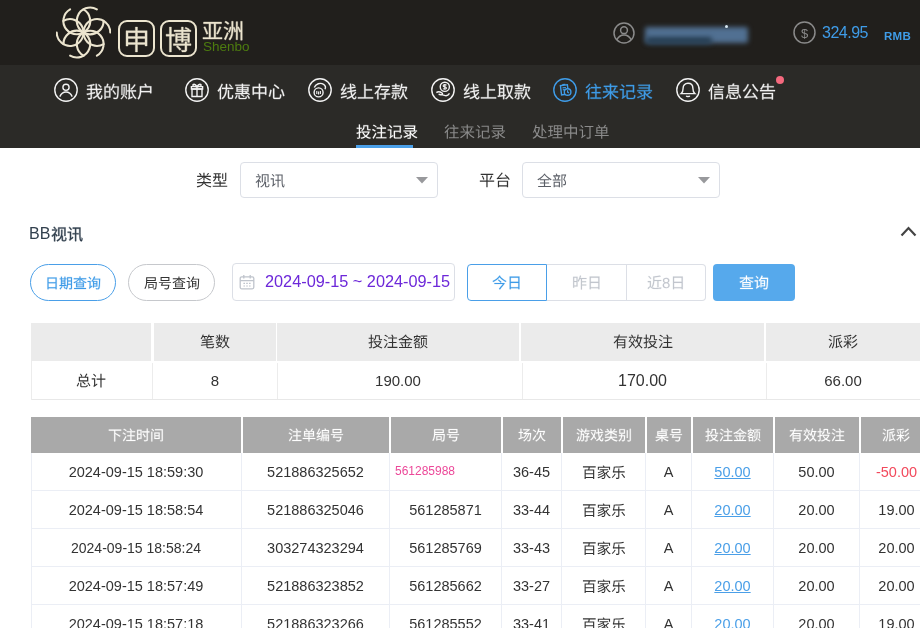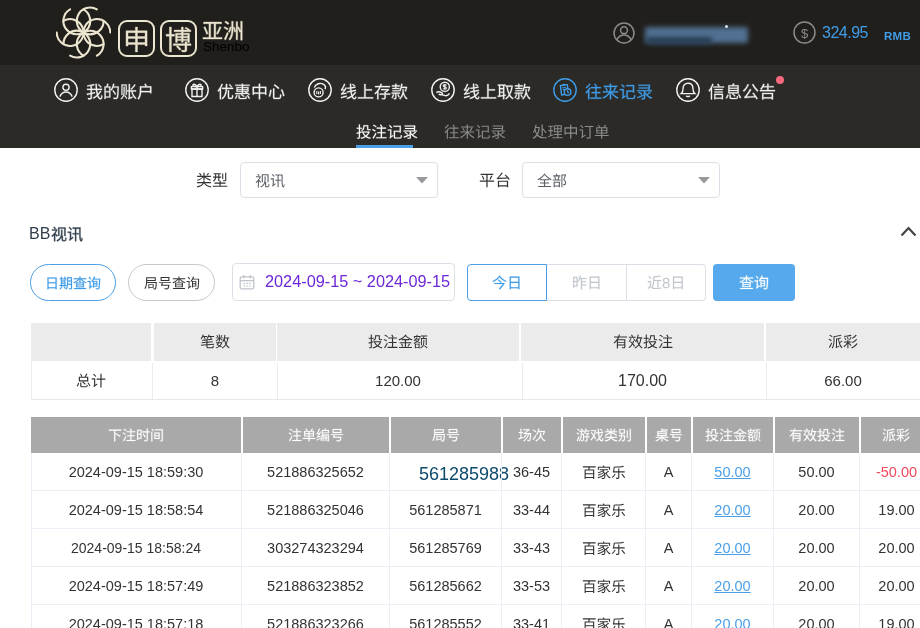--- a/index.html
+++ b/index.html
@@ -23,21 +23,21 @@
 <svg class="ab " style="left:123.0px;top:25.5px;width:27.0px;height:27.0px" viewBox="0 0 27.0 27.0" fill="#ece5cf">
     <use href="#z7533" transform="translate(0.0,23.8) scale(0.02700,-0.02700)" stroke="#ece5cf" stroke-width="14"></use>
   </svg>
 <svg class="ab " style="left:165.0px;top:25.5px;width:27.0px;height:27.0px" viewBox="0 0 27.0 27.0" fill="#ece5cf">
     <use href="#z535a" transform="translate(0.0,23.8) scale(0.02700,-0.02700)" stroke="#ece5cf" stroke-width="14"></use>
   </svg>
 <svg class="ab " style="left:202.0px;top:20.0px;width:42.0px;height:21.0px" viewBox="0 0 42.0 21.0" fill="#ece5cf">
     <use href="#z4e9a" transform="translate(0.0,18.5) scale(0.02100,-0.02100)" stroke="#ece5cf" stroke-width="20"></use>
     <use href="#z6d32" transform="translate(21.0,18.5) scale(0.02100,-0.02100)" stroke="#ece5cf" stroke-width="20"></use>
   </svg>
-<div class="t" style="left:203px;top:39px;font-size:13.5px;color:#000000">Shenbo</div>
+<div class="t" style="left:203px;top:39px;font-size:13.5px;color:#4d7c0f">Shenbo</div>
 <svg class="ab" style="left:613px;top:22px;width:22px;height:22px" viewBox="0 0 22 22" fill="none" stroke="#8a8a8a" stroke-width="1.5">
 <circle cx="11" cy="11" r="10"></circle>
     <circle cx="11" cy="8.2" r="3.4"></circle>
     <path d="M3.8,18 C5.5,14.4 8,13 11,13 C14,13 16.5,14.4 18.2,18"></path>
   </svg>
 <div class="ab" style="left:645px;top:27px;width:103px;height:16px;background:#517092;border-radius:2px;filter:blur(2.5px)"></div>
 <div class="ab" style="left:646px;top:37px;width:66px;height:7px;background:#253d52;border-radius:3px;filter:blur(2.5px)"></div>
 <div class="ab" style="left:725px;top:25px;width:3px;height:3px;background:#d8e8f2;border-radius:50%"></div>
 <svg class="ab" style="left:793px;top:21px;width:23px;height:23px" viewBox="0 0 23 23" fill="none" stroke="#8a8a8a" stroke-width="1.5">
 <circle cx="11.5" cy="11.5" r="10.5"></circle>
@@ -237,21 +237,21 @@
 <svg class="ab " style="left:828.0px;top:333.5px;width:30.0px;height:15.0px" viewBox="0 0 30.0 15.0" fill="#333333">
     <use href="#z6d3e" transform="translate(0.0,13.2) scale(0.01500,-0.01500)"></use>
     <use href="#z5f69" transform="translate(15.0,13.2) scale(0.01500,-0.01500)"></use>
   </svg>
 <div class="ab" style="left:31px;top:361px;width:889px;height:39px;border-bottom:1px solid #e8e8e8"></div>
 <svg class="ab " style="left:76.0px;top:372.5px;width:30.0px;height:15.0px" viewBox="0 0 30.0 15.0" fill="#333333">
     <use href="#z603b" transform="translate(0.0,13.2) scale(0.01500,-0.01500)"></use>
     <use href="#z8ba1" transform="translate(15.0,13.2) scale(0.01500,-0.01500)"></use>
   </svg>
 <div class="tc" style="left:154px;top:372px;width:122px;font-size:15px;color:#333">8</div>
-<div class="tc" style="left:277px;top:372px;width:242px;font-size:15px;color:#333">120.00</div>
+<div class="tc" style="left:277px;top:372px;width:242px;font-size:15px;color:#333">190.00</div>
 <div class="tc" style="left:521px;top:372px;width:243px;font-size:16px;color:#333">170.00</div>
 <div class="tc" style="left:766px;top:372px;width:154px;font-size:15px;color:#333">66.00</div>
 <div class="ab" style="left:151.5px;top:363px;width:1px;height:36px;background:#ececec"></div>
 <div class="ab" style="left:277px;top:363px;width:1px;height:36px;background:#ececec"></div>
 <div class="ab" style="left:521.5px;top:363px;width:1px;height:36px;background:#ececec"></div>
 <div class="ab" style="left:766px;top:363px;width:1px;height:36px;background:#ececec"></div>
 <div class="ab" style="left:31px;top:361px;width:1px;height:39px;background:#ececec"></div>
 <div class="ab" style="left:31px;top:417px;width:209.5px;height:36px;background:#a9a9a9"></div>
 <svg class="ab " style="left:107.8px;top:427.5px;width:56.0px;height:14.0px" viewBox="0 0 56.0 14.0" fill="#ffffff">
     <use href="#z4e0b" transform="translate(0.0,12.3) scale(0.01400,-0.01400)" stroke="#ffffff" stroke-width="14"></use>
@@ -303,21 +303,21 @@
     <use href="#z6ce8" transform="translate(42.0,12.3) scale(0.01400,-0.01400)" stroke="#ffffff" stroke-width="14"></use>
   </svg>
 <div class="ab" style="left:860.5px;top:417px;width:71.5px;height:36px;background:#a9a9a9"></div>
 <svg class="ab " style="left:882.2px;top:427.5px;width:28.0px;height:14.0px" viewBox="0 0 28.0 14.0" fill="#ffffff">
     <use href="#z6d3e" transform="translate(0.0,12.3) scale(0.01400,-0.01400)" stroke="#ffffff" stroke-width="14"></use>
     <use href="#z5f69" transform="translate(14.0,12.3) scale(0.01400,-0.01400)" stroke="#ffffff" stroke-width="14"></use>
   </svg>
 <div class="ab" style="left:31px;top:453px;width:889px;height:38px;border-bottom:1px solid #ebeef5"></div>
 <div class="tc" style="left:31px;top:464px;width:210px;font-size:14.5px;color:#333">2024-09-15 18:59:30</div>
 <div class="tc" style="left:242.5px;top:464px;width:146px;font-size:14.5px;color:#333">521886325652</div>
-<div class="tc" style="left:409px;top:464px;width:110px;font-size:18px;color:#0c4a6e">561285988</div>
+<div class="tc" style="left:370px;top:464px;width:110px;font-size:12px;color:#ec4899">561285988</div>
 <div class="tc" style="left:502.5px;top:464px;width:58px;font-size:14.5px;color:#333">36-45</div>
 <svg class="ab " style="left:581.6px;top:464.5px;width:43.8px;height:14.6px" viewBox="0 0 43.8 14.6" fill="#333333">
     <use href="#z767e" transform="translate(0.0,12.8) scale(0.01460,-0.01460)"></use>
     <use href="#z5bb6" transform="translate(14.6,12.8) scale(0.01460,-0.01460)"></use>
     <use href="#z4e50" transform="translate(29.2,12.8) scale(0.01460,-0.01460)"></use>
   </svg>
 <div class="tc" style="left:646.5px;top:464px;width:44px;font-size:14.5px;color:#333">A</div>
 <div class="tc" style="left:692.5px;top:464px;width:80px;font-size:14.5px;color:#4a9fe8"><span style="text-decoration:underline">50.00</span></div>
 <div class="tc" style="left:774.5px;top:464px;width:84px;font-size:14.5px;color:#333">50.00</div>
 <div class="tc" style="left:860.5px;top:464px;width:72px;font-size:14.5px;color:#f2495c">-50.00</div>
@@ -346,21 +346,21 @@
     <use href="#z4e50" transform="translate(29.2,12.8) scale(0.01460,-0.01460)"></use>
   </svg>
 <div class="tc" style="left:646.5px;top:540px;width:44px;font-size:14.5px;color:#333">A</div>
 <div class="tc" style="left:692.5px;top:540px;width:80px;font-size:14.5px;color:#4a9fe8"><span style="text-decoration:underline">20.00</span></div>
 <div class="tc" style="left:774.5px;top:540px;width:84px;font-size:14.5px;color:#333">20.00</div>
 <div class="tc" style="left:860.5px;top:540px;width:72px;font-size:14.5px;color:#333">20.00</div>
 <div class="ab" style="left:31px;top:567px;width:889px;height:38px;border-bottom:1px solid #ebeef5"></div>
 <div class="tc" style="left:31px;top:578px;width:210px;font-size:14.5px;color:#333">2024-09-15 18:57:49</div>
 <div class="tc" style="left:242.5px;top:578px;width:146px;font-size:14.5px;color:#333">521886323852</div>
 <div class="tc" style="left:390.5px;top:578px;width:110px;font-size:14.5px;color:#333">561285662</div>
-<div class="tc" style="left:502.5px;top:578px;width:58px;font-size:14.5px;color:#333">33-53</div>
+<div class="tc" style="left:502.5px;top:578px;width:58px;font-size:14.5px;color:#333">33-27</div>
 <svg class="ab " style="left:581.6px;top:578.5px;width:43.8px;height:14.6px" viewBox="0 0 43.8 14.6" fill="#333333">
     <use href="#z767e" transform="translate(0.0,12.8) scale(0.01460,-0.01460)"></use>
     <use href="#z5bb6" transform="translate(14.6,12.8) scale(0.01460,-0.01460)"></use>
     <use href="#z4e50" transform="translate(29.2,12.8) scale(0.01460,-0.01460)"></use>
   </svg>
 <div class="tc" style="left:646.5px;top:578px;width:44px;font-size:14.5px;color:#333">A</div>
 <div class="tc" style="left:692.5px;top:578px;width:80px;font-size:14.5px;color:#4a9fe8"><span style="text-decoration:underline">20.00</span></div>
 <div class="tc" style="left:774.5px;top:578px;width:84px;font-size:14.5px;color:#333">20.00</div>
 <div class="tc" style="left:860.5px;top:578px;width:72px;font-size:14.5px;color:#333">20.00</div>
 <div class="ab" style="left:31px;top:605px;width:889px;height:38px;border-bottom:1px solid #ebeef5"></div>

